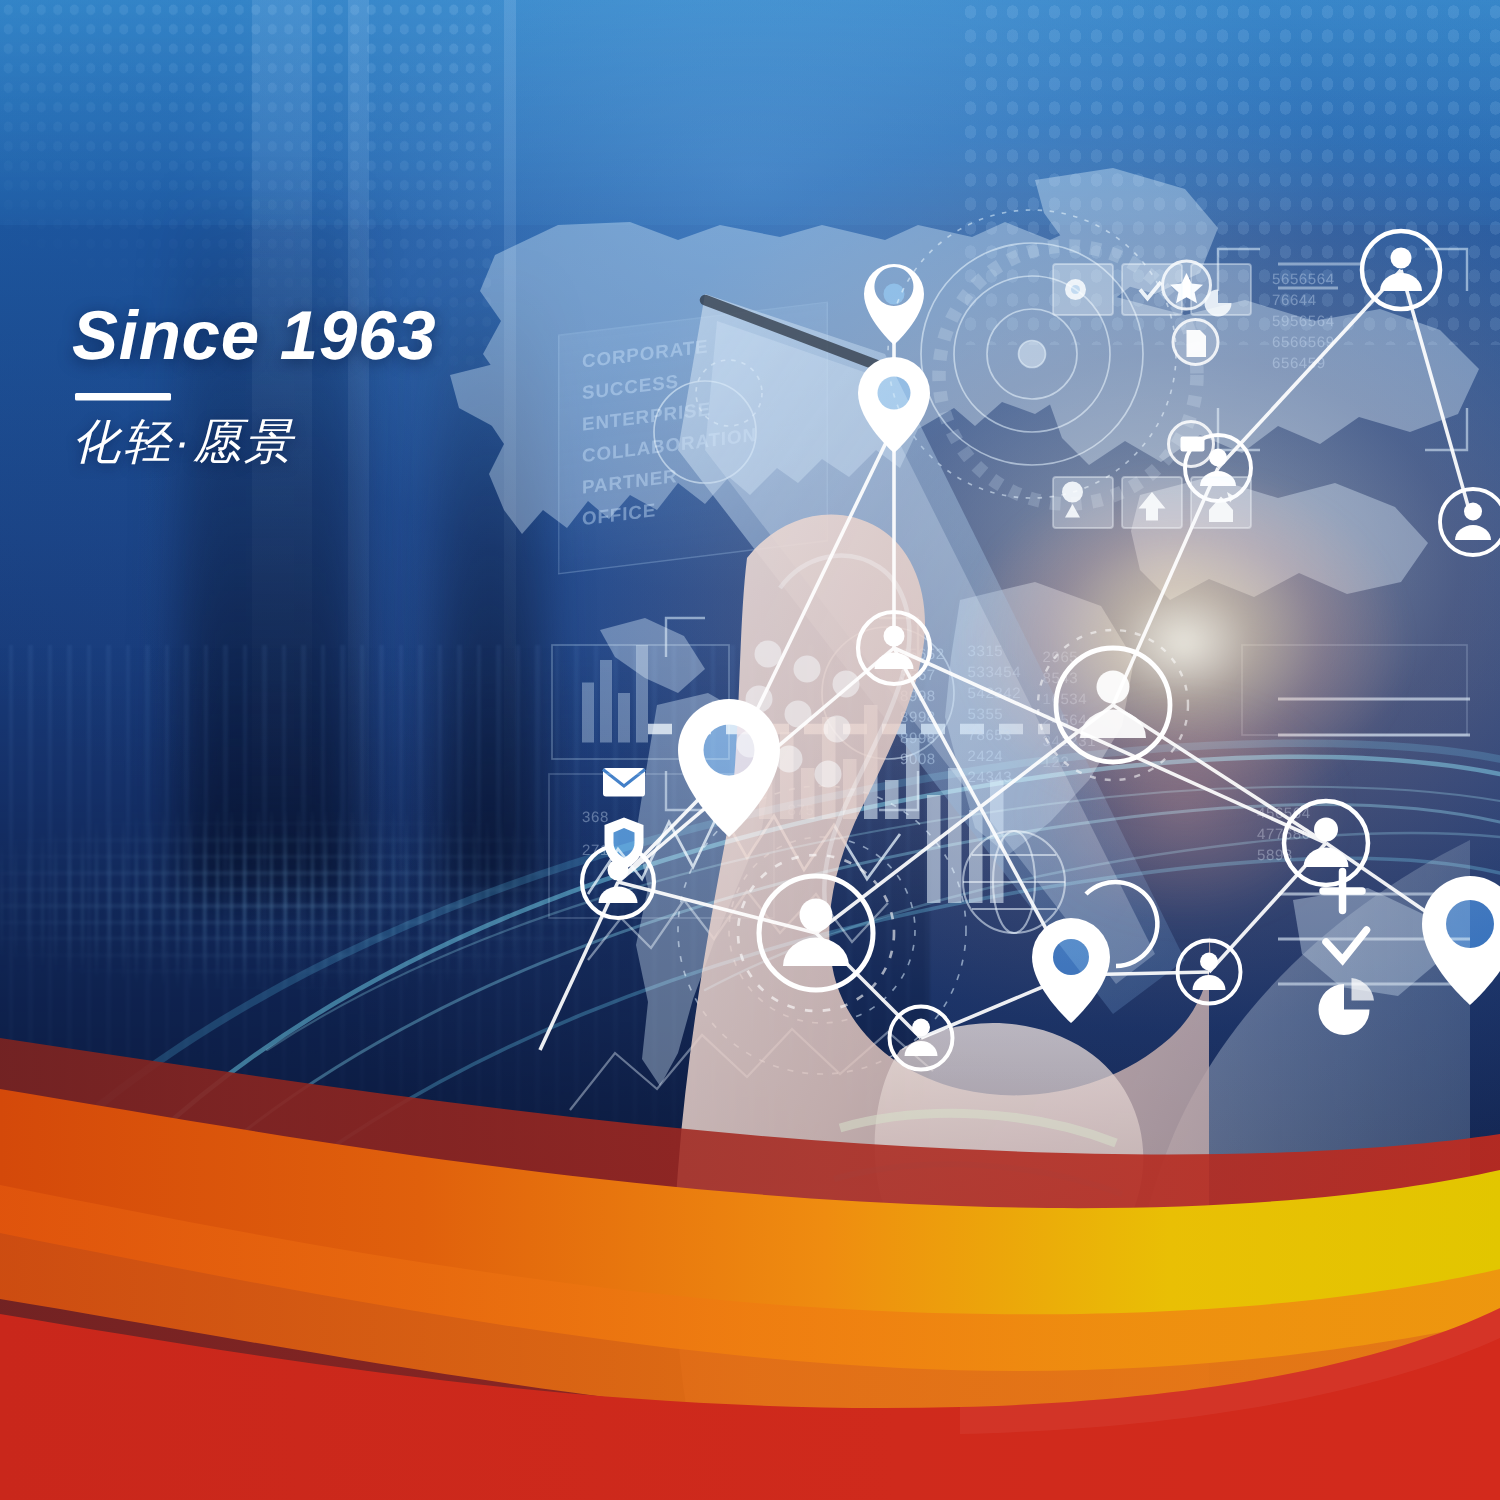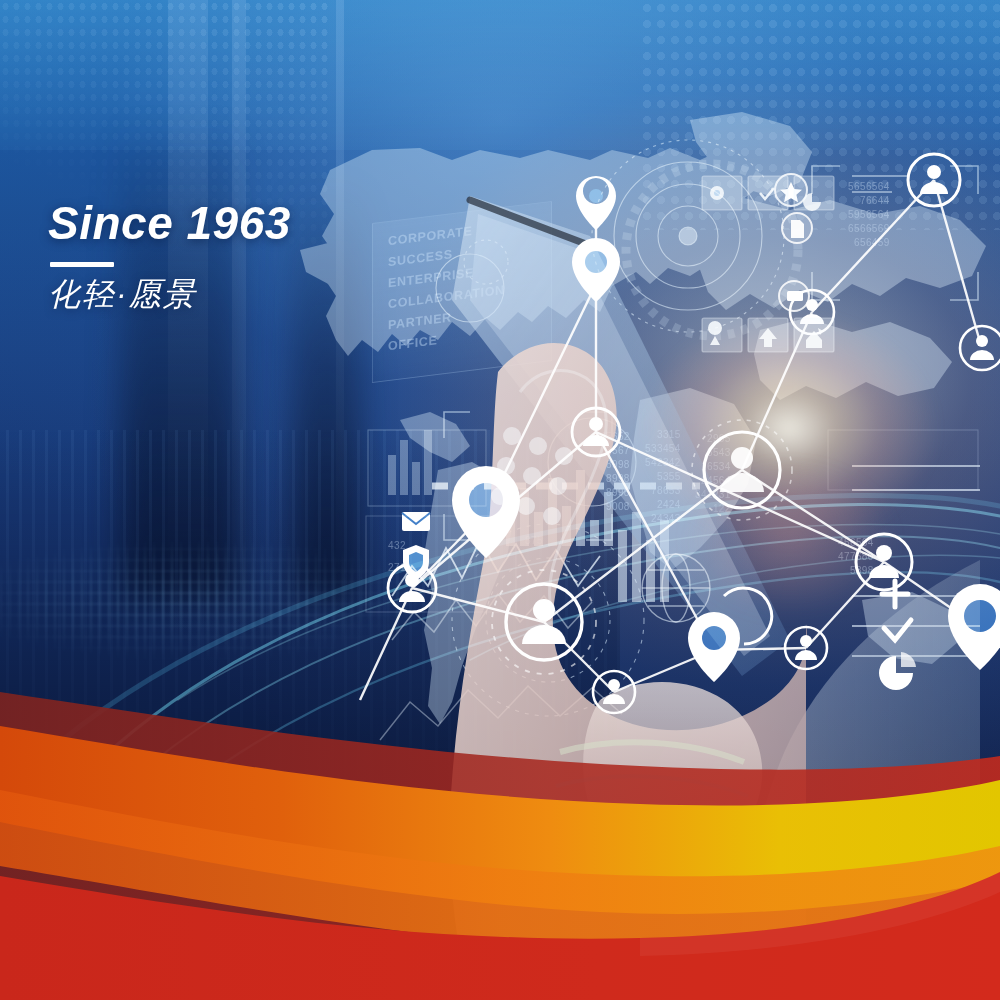--- a/index.html
+++ b/index.html
@@ -67,21 +67,21 @@
   .ghostpanel{position:absolute;left:372px;top:212px;width:180px;height:160px;
     border:1px solid rgba(190,220,250,.18);transform:skewY(-7deg);
     background:linear-gradient(180deg,rgba(190,220,250,.10),rgba(190,220,250,.02));}
 
   
   .hud{mix-blend-mode:screen;}
   .hud svg{width:100%;height:100%;}
 
   
   .numcol{position:absolute;color:rgba(205,225,250,.50);font-size:10px;line-height:14px;
-    font-family:"Liberation Sans",sans-serif;letter-spacing:.4px;text-align:right;}
+    font-family:"Liberation Sans",sans-serif;letter-spacing:.4px;text-align:left;}
   .numcol.dim{color:rgba(210,228,250,.38);}
 
   
   .flare{
     left:600px;top:280px;width:420px;height:330px;position:absolute;
     background:radial-gradient(50% 50% at 45% 45%, rgba(255,250,235,.85) 0%, rgba(255,218,170,.45) 22%, rgba(255,170,140,.20) 44%, rgba(255,150,150,0) 72%);
     filter:blur(6px);
   }
   .flare2{
     left:640px;top:430px;width:300px;height:220px;position:absolute;
@@ -271,21 +271,21 @@
     <div>5898</div>
   </div>
   <div class="numcol dim" style="left:848px;top:180px">
     <div>5656564</div>
     <div>76644</div>
     <div>5956564</div>
     <div>6566569</div>
     <div>656459</div>
   </div>
   <div class="numcol dim" style="left:388px;top:535px;line-height:22px">
-    <div>432</div>
+    <div>368</div>
     <div>271</div>
   </div>
   <div class="numcol dim" style="left:525px;top:530px;line-height:22px">
     <div>875</div>
   </div>
 
   <div class="layer hand">
     <svg viewBox="0 0 1000 1000">
       <defs>
         <linearGradient id="skin" x1="0" y1="0" x2="1" y2="1">

